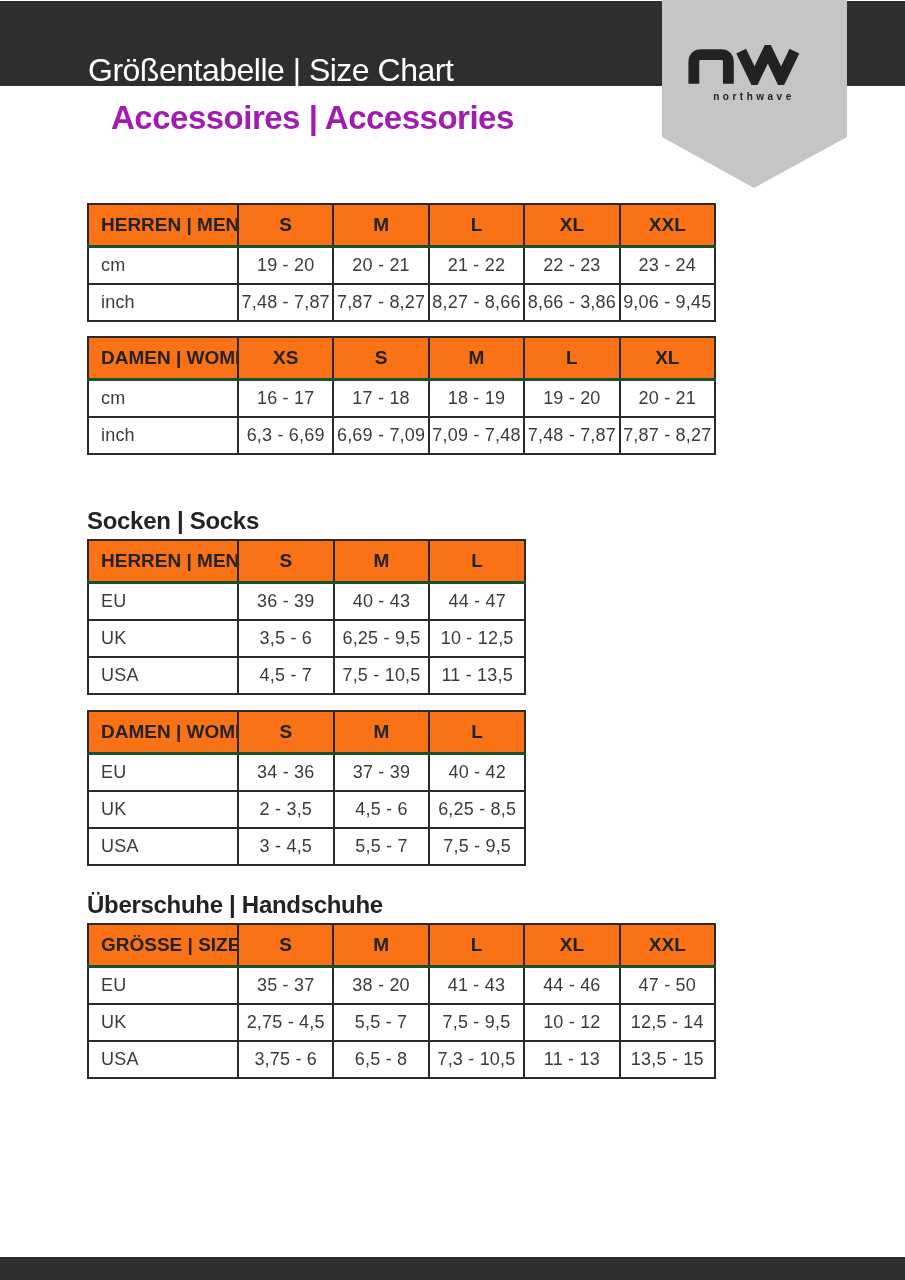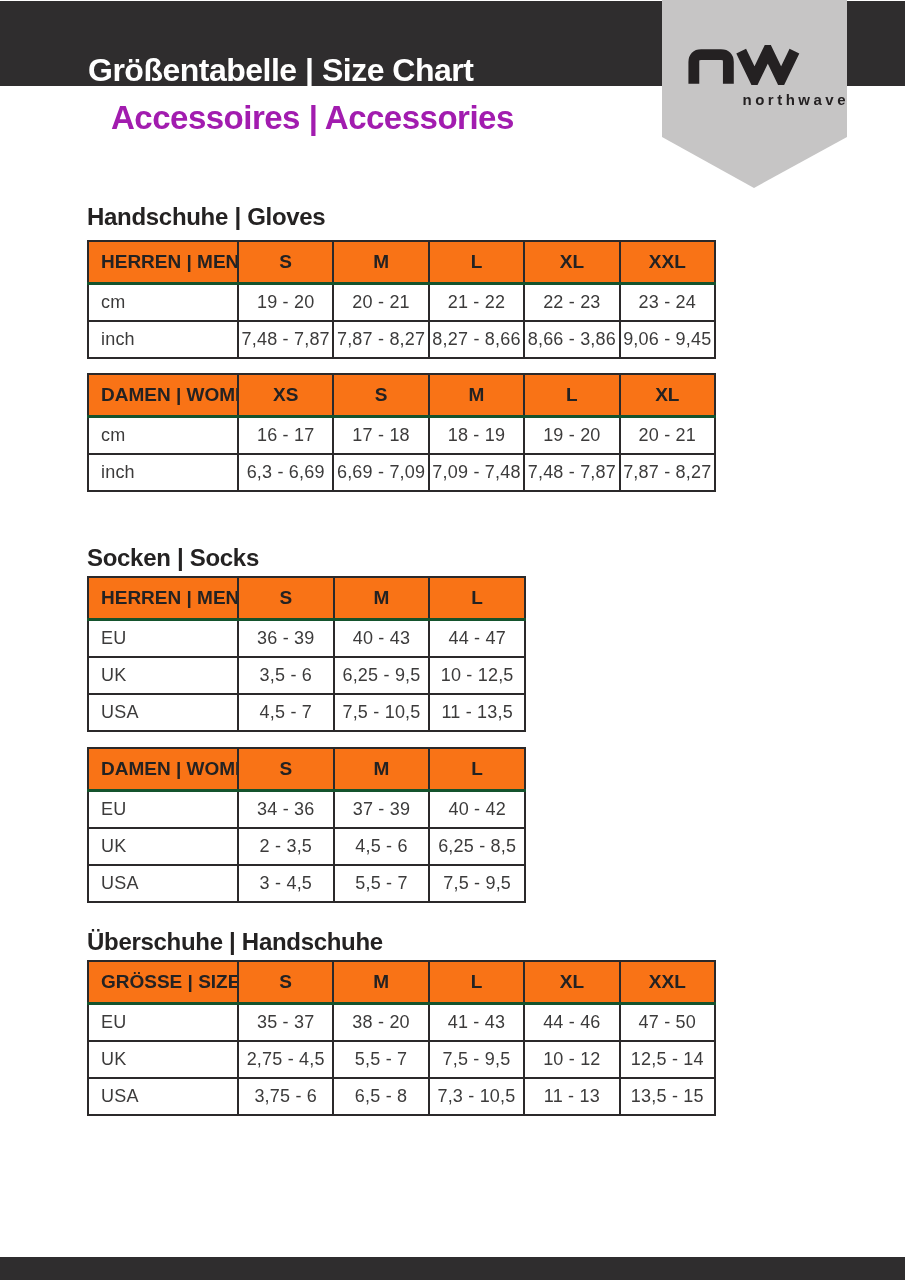--- a/index.html
+++ b/index.html
@@ -13,42 +13,42 @@
   }
   .page{position:absolute;inset:0;}
 
   
   .band-top{
     position:absolute;left:0;top:1px;width:100%;height:85px;
     background:#2f2d2e;
   }
   .page-title{
     position:absolute;left:88px;top:54px;margin:0;
-    color:#ffffff;font-size:32px;font-weight:bold;
+    color:#ffffff;font-size:32px;font-weight:normal;
     letter-spacing:-0.5px;line-height:1;white-space:nowrap;
   }
   .page-subtitle{
     position:absolute;left:111px;top:101px;margin:0;
     color:#a21caf;font-size:33px;font-weight:bold;
     letter-spacing:-0.5px;line-height:1;white-space:nowrap;
   }
 
   
   .banner{
     position:absolute;left:659px;top:0;width:190px;height:195px;
     background:#c6c5c5;
     clip-path:polygon(3px 0, 188px 0, 188px 137px, 95px 188px, 3px 137px);
   }
   .banner .nw-mark{
     position:absolute;left:24px;top:45px;width:142px;height:40px;
   }
   .banner .wordmark{
     position:absolute;left:0;top:92px;width:190px;
-    text-align:right;
-    font-size:15px;font-weight:bold;color:#242122;
+    text-align:center;
+    font-size:10px;font-weight:bold;color:#242122;
     letter-spacing:3.5px;line-height:1;white-space:nowrap;
   }
 
   
   .content{position:absolute;left:87px;top:203px;width:700px;}
   .section-heading{
     margin:0;font-size:24px;font-weight:bold;color:#242222;
     letter-spacing:-0.3px;line-height:28px;white-space:nowrap;
   }
   .section-heading.gloves{margin-bottom:9px;}
@@ -97,21 +97,20 @@
     <svg class="nw-mark" viewBox="0 0 144 38" xmlns="http://www.w3.org/2000/svg" aria-hidden="true">
       <path d="M11,38 L11,16 Q11,8.5 18.5,8.5 L38.5,8.5 Q46,8.5 46,16 L46,38" fill="none" stroke="#242122" stroke-width="11"></path>
       <path d="M59,5 L72.5,33 L86,5 L99.5,33 L113,5" fill="none" stroke="#242122" stroke-width="11" stroke-linejoin="miter"></path>
     </svg>
     <div class="wordmark">northwave</div>
   </div>
 
   <div class="content">
 
     <section>
-      <h3 class="section-heading gloves">Handschuhe | Gloves</h3>
       <table class="cols5">
           <colgroup>
             <col class="label">
             <col>
             <col>
             <col>
             <col>
             <col>
           </colgroup>
           <thead>

